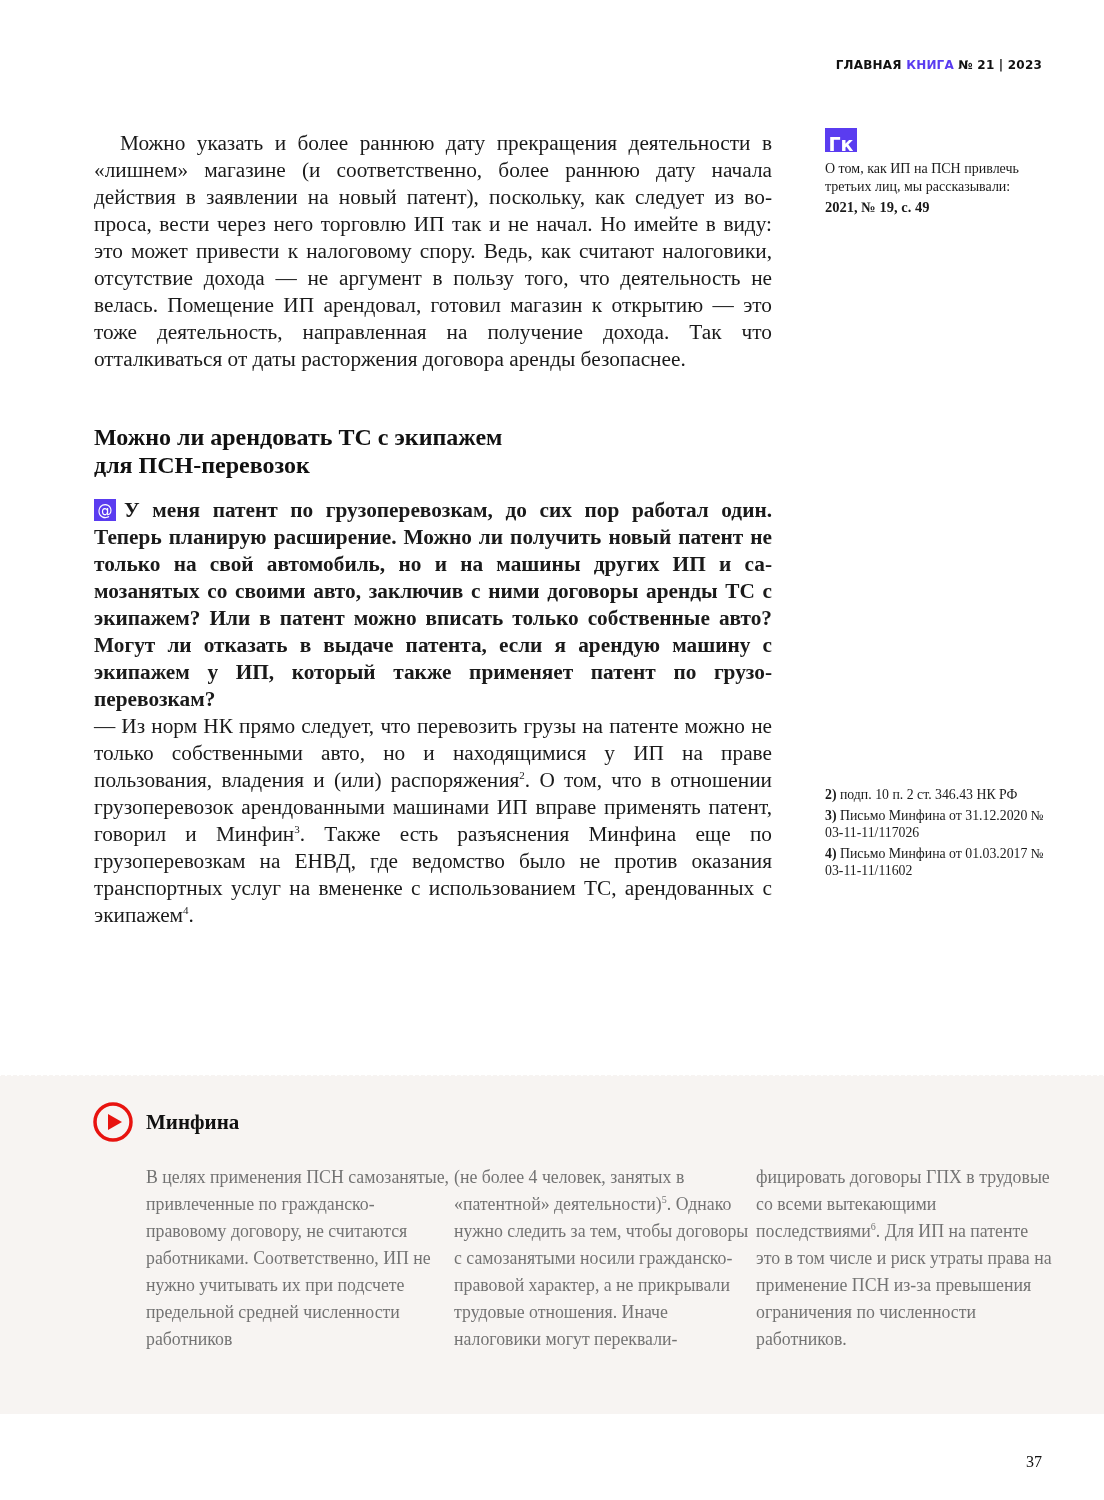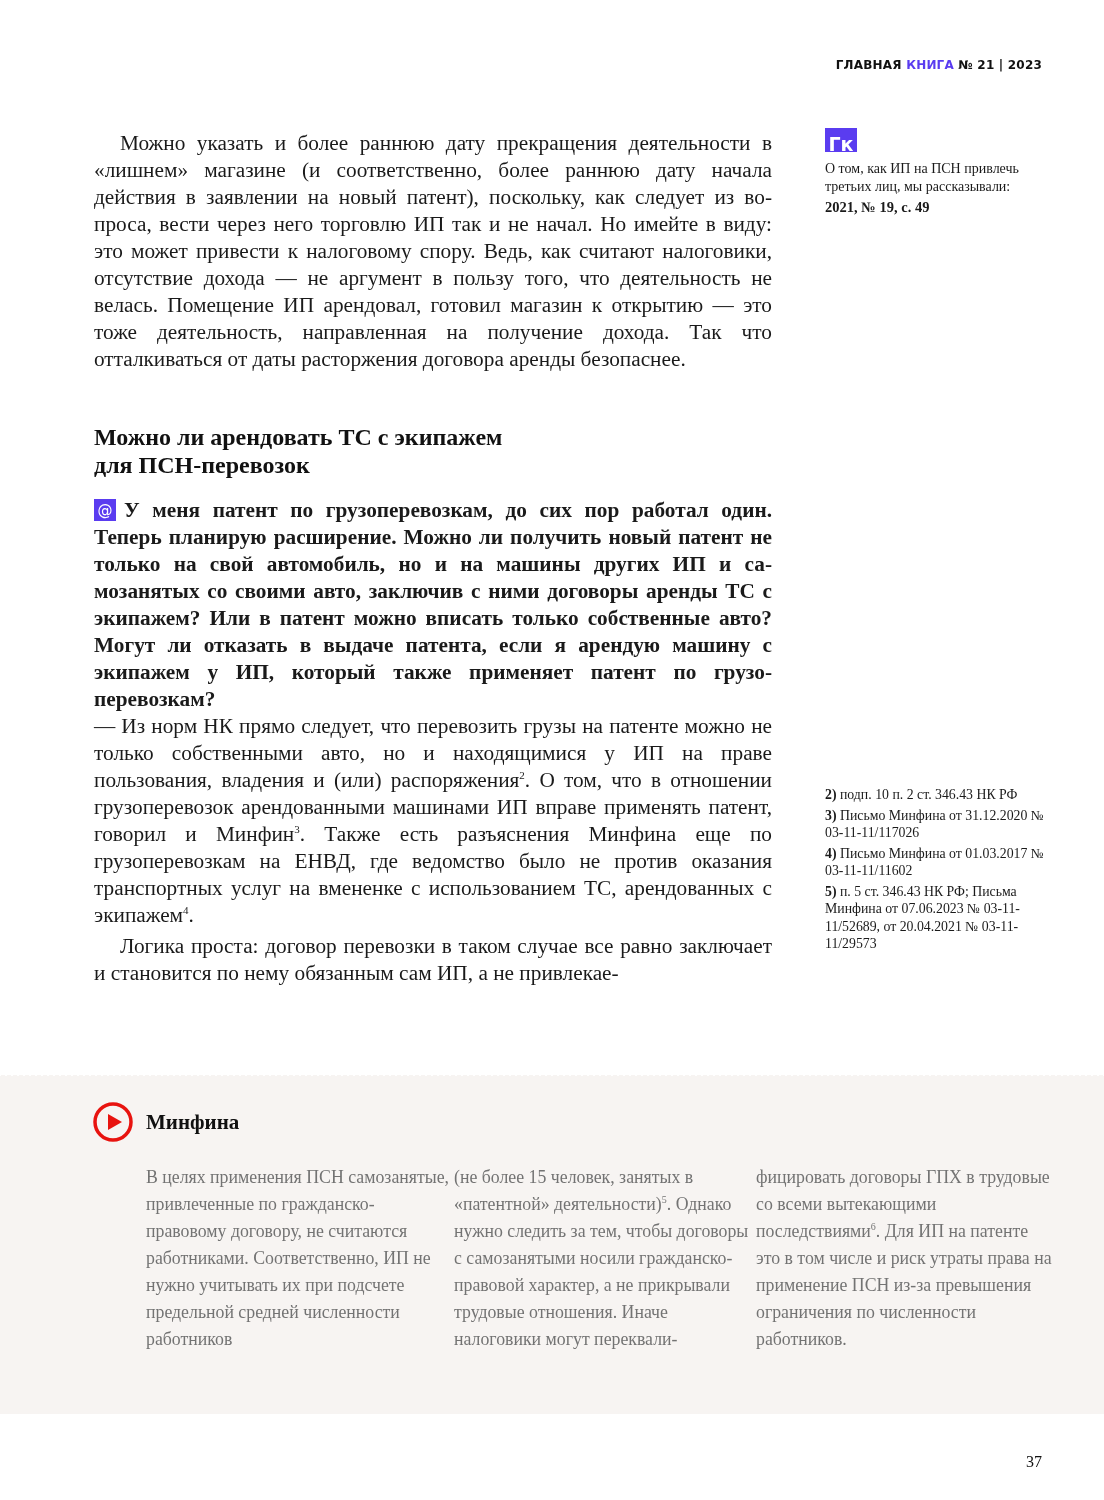--- a/index.html
+++ b/index.html
@@ -60,46 +60,44 @@
     <span>для ПСН-перевозок</span>
   </h2>
 
   <p class="question">
     <span class="at-icon">@</span><span>У меня патент по грузоперевозкам, до сих пор работал один. Теперь планирую расширение. Можно ли получить новый патент не только на свой автомобиль, но и на машины других ИП и са­мозанятых со своими авто, заключив с ними договоры аренды ТС с экипажем? Или в патент можно вписать только собственные авто? Могут ли отказать в выдаче патента, если я арендую маши­ну с экипажем у ИП, который также применяет патент по грузо­перевозкам?</span>
   </p>
 
   <p class="para noindent answer">
     <span class="dash">—</span><span>Из норм НК прямо следует, что перевозить грузы на патенте мож­но не только собственными авто, но и находящимися у ИП на праве пользования, владения и (или) распоряжения</span><sup>2</sup><span>. О том, что в отноше­нии грузоперевозок арендованными машинами ИП вправе приме­нять патент, говорил и Минфин</span><sup>3</sup><span>. Также есть разъяснения Минфина еще по грузоперевозкам на ЕНВД, где ведомство было не против ока­зания транспортных услуг на вмененке с использованием ТС, арен­дованных с экипажем</span><sup>4</sup><span>.</span>
   </p>
-  <p class="para" style="margin-top:4px">Логика проста: договор перевозки в таком случае все равно за­ключает и становится по нему обязанным сам ИП, а не привлекае-</p>
 </div>
 
 <div class="side-note">
   <div class="gk-icon">Гк</div>
   <span>О том, как ИП на ПСН привлечь третьих лиц, мы рассказывали:</span>
   <span class="ref">2021, № 19, с. 49</span>
 </div>
 
 <div class="footnotes">
   <div class="fn"><b>2)</b> <span>подп. 10 п. 2 ст. 346.43 НК РФ</span></div>
   <div class="fn"><b>3)</b> <span>Письмо Минфина от 31.12.2020 № 03-11-11/117026</span></div>
   <div class="fn"><b>4)</b> <span>Письмо Минфина от 01.03.2017 № 03-11-11/11602</span></div>
-  <div class="fn"><b>5)</b> <span>п. 5 ст. 346.43 НК РФ; Письма Минфина от 07.06.2023 № 03-11-11/52689, от 20.04.2021 № 03-11-11/29573</span></div>
 </div>
 
 <div class="box-edge"></div>
 <div class="box"></div>
 
 <div class="box-title-row">
   <svg class="play-icon" viewBox="0 0 42 42">
     <circle cx="21" cy="21" r="18" fill="none" stroke="#e8130f" stroke-width="3.5"></circle>
     <polygon points="16,13 30,21 16,29" fill="#e8130f"></polygon>
   </svg>
   <span class="box-title">Минфина</span>
 </div>
 
 <div class="box-cols">
   <div class="col col1">В целях применения ПСН самозанятые, привлеченные по гражданско-правовому договору, не считаются работ­никами. Соответственно, ИП не нужно учитывать их при под­счете предельной средней численности работников</div>
-  <div class="col col2"><span>(не более 15 человек, занятых в «патентной» деятельности)</span><sup>5</sup><span>. Однако нужно следить за тем, чтобы договоры с самозаняты­ми носили гражданско-право­вой характер, а не прикрывали трудовые отношения. Иначе налоговики могут переквали-</span></div>
+  <div class="col col2"><span>(не более 4 человек, занятых в «патентной» деятельности)</span><sup>5</sup><span>. Однако нужно следить за тем, чтобы договоры с самозаняты­ми носили гражданско-право­вой характер, а не прикрывали трудовые отношения. Иначе налоговики могут переквали-</span></div>
   <div class="col col3"><span>фицировать договоры ГПХ в трудовые со всеми вытекаю­щими последствиями</span><sup>6</sup><span>. Для ИП на патенте это в том числе и риск утраты права на приме­нение ПСН из-за превышения ограничения по численности работников.</span></div>
 </div>
 
 <div class="page-num">37</div>
 
 </body></html>

